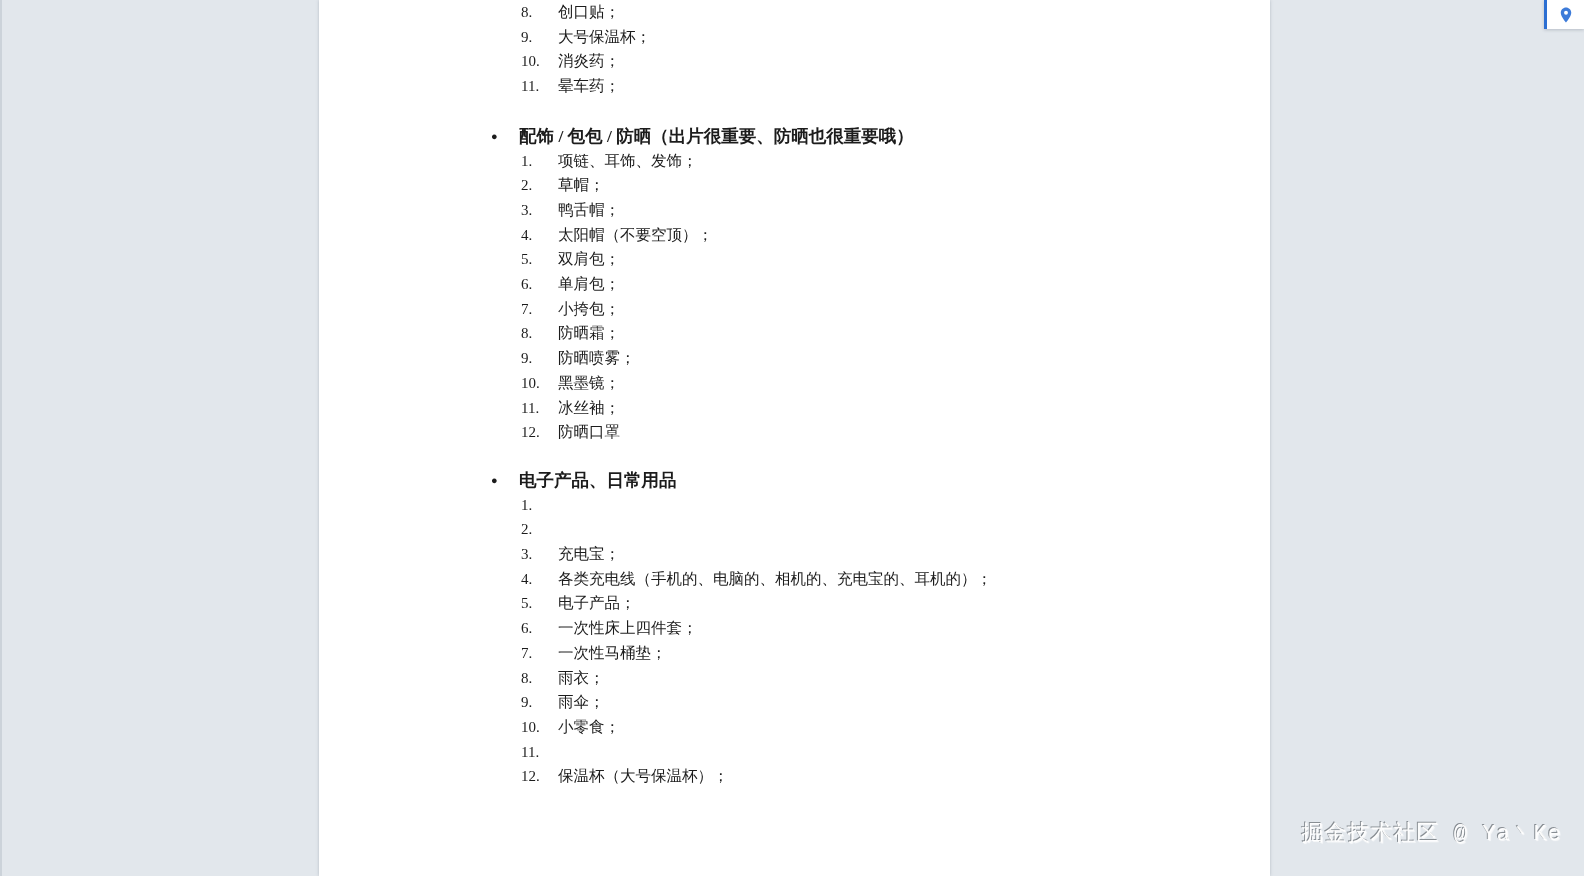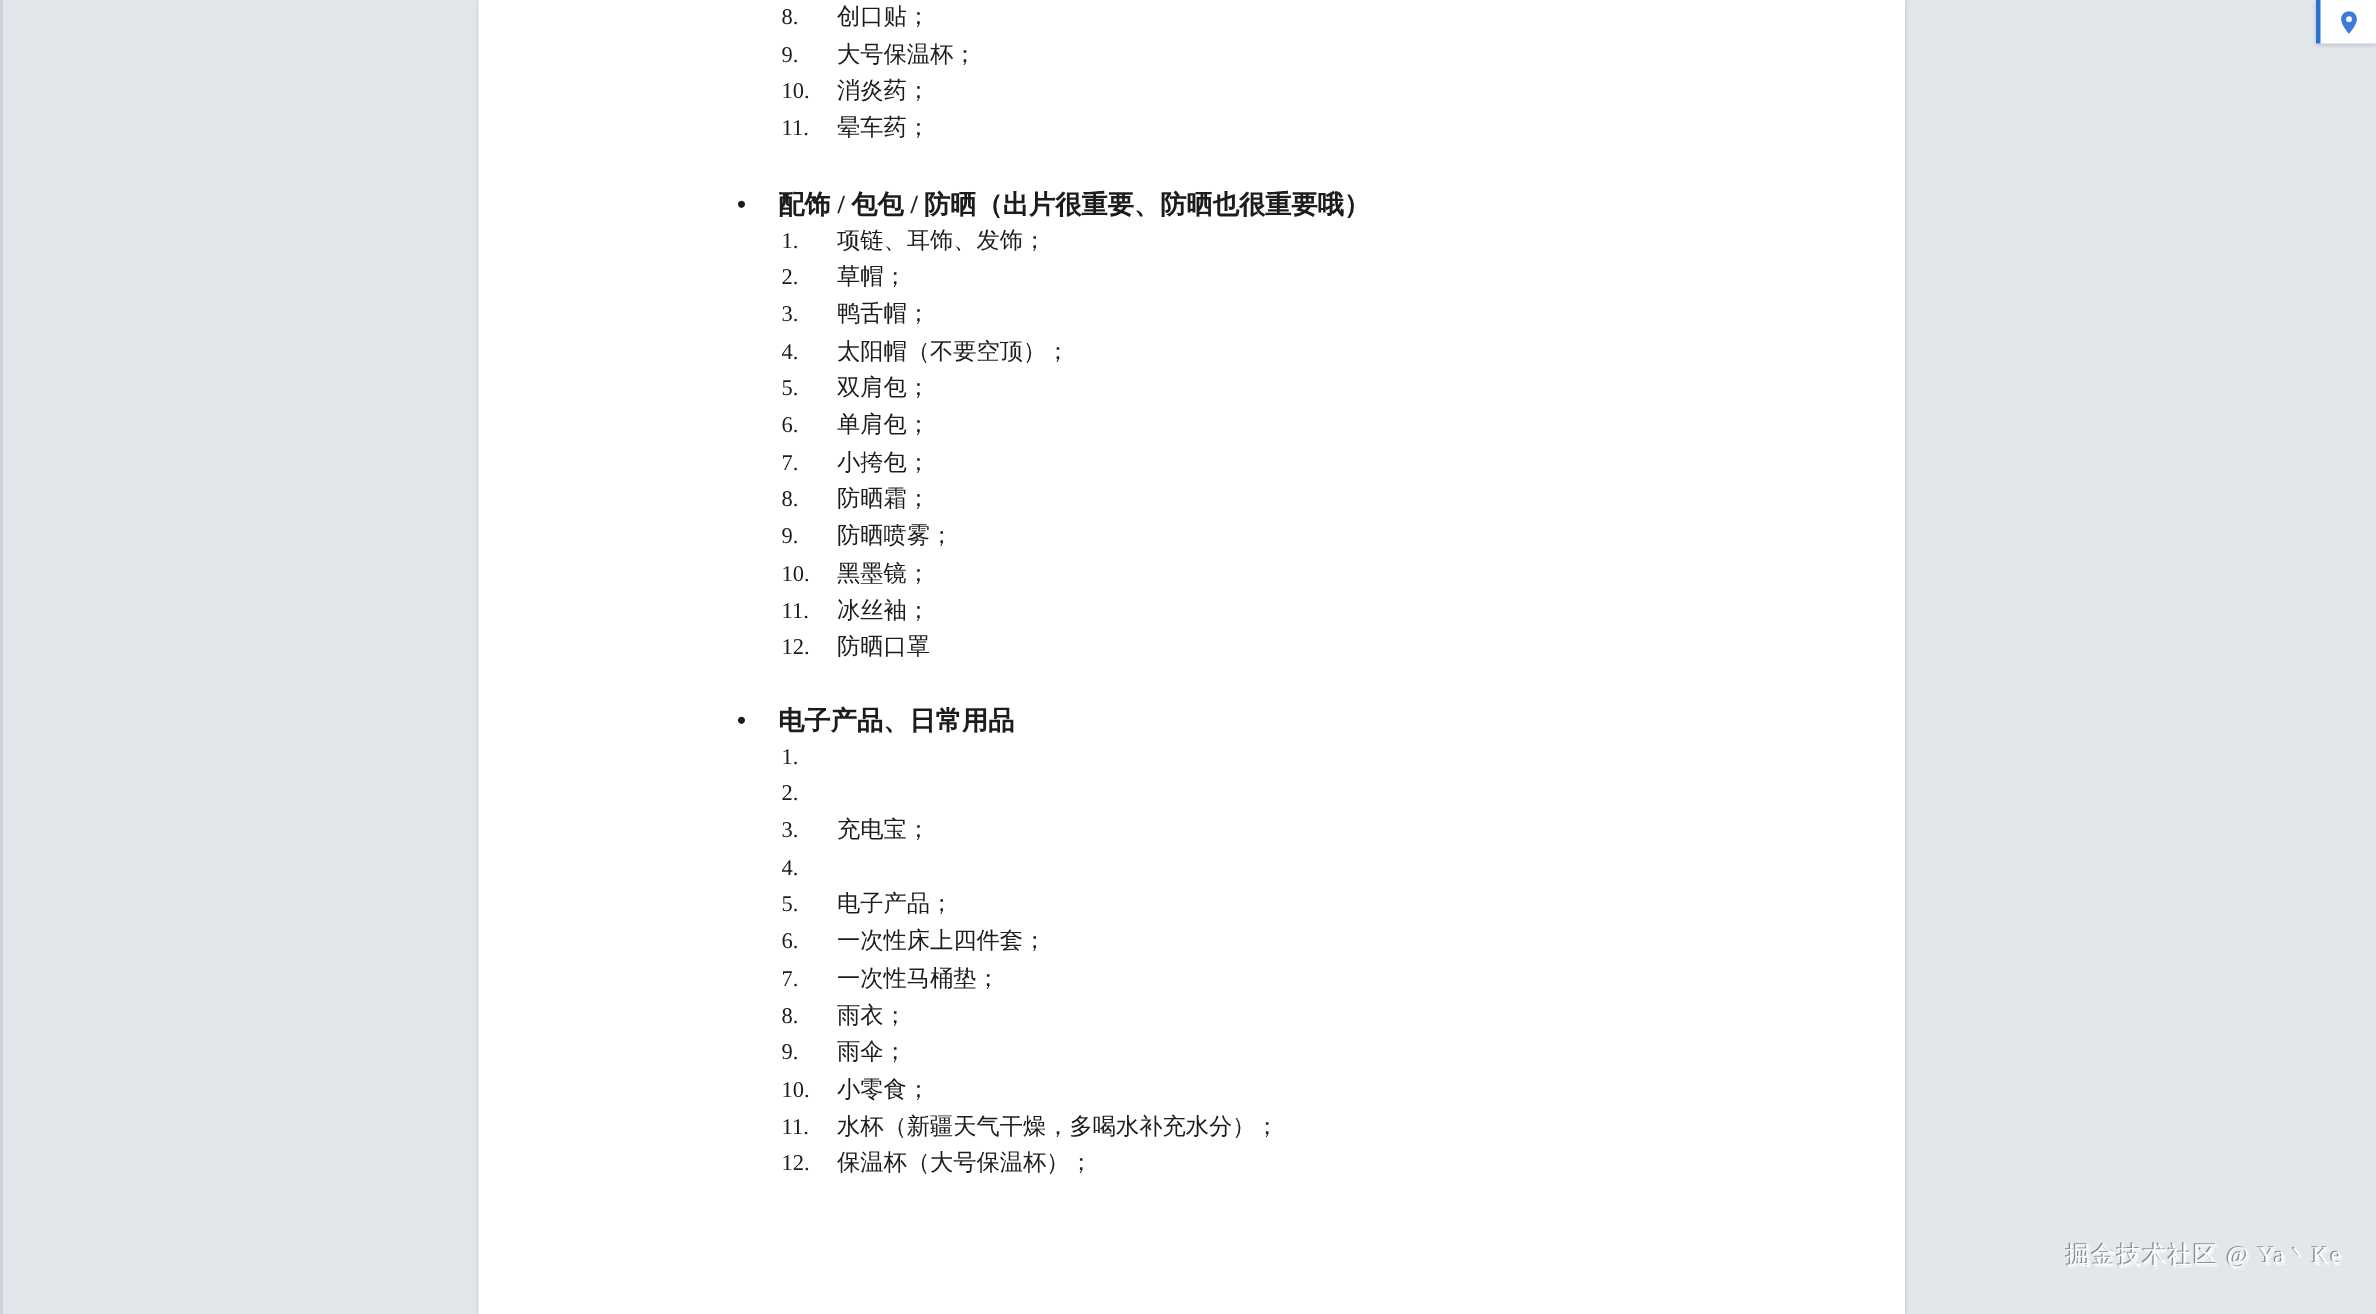--- a/index.html
+++ b/index.html
@@ -74,22 +74,22 @@
     box-shadow: 0 1px 3px rgba(60,70,90,0.25);
     display: flex;
     align-items: center;
     justify-content: center;
     cursor: pointer;
   }
   .watermark {
     position: absolute;
     right: 22px;
     bottom: 28px;
-    font-family: Liberation Serif, serif;
-    font-size: 16px;
+    font-family: Liberation Mono, monospace;
+    font-size: 22px;
     letter-spacing: 1px;
     color: rgba(255,255,255,0.96);
     text-shadow: -1px -1px 0 rgba(120,126,132,0.85), 1px 1px 1px rgba(255,255,255,0.8);
     white-space: nowrap;
   }
 </style>
 </head>
 <body>
 
 <div class="screen" style="background: rgb(226, 231, 236);">
@@ -179,20 +179,21 @@
             </div>
             <div class="list-item">
               <span class="num">2.</span>
             </div>
             <div class="list-item">
               <span class="num">3.</span>
               <span class="txt">充电宝；</span>
             </div>
             <div class="list-item">
               <span class="num">4.</span>
+              <span class="txt">各类充电线（手机的、电脑的、相机的、充电宝的、耳机的）；</span>
             </div>
             <div class="list-item">
               <span class="num">5.</span>
               <span class="txt">电子产品；</span>
             </div>
             <div class="list-item">
               <span class="num">6.</span>
               <span class="txt">一次性床上四件套；</span>
             </div>
             <div class="list-item">
@@ -206,21 +207,20 @@
             <div class="list-item">
               <span class="num">9.</span>
               <span class="txt">雨伞；</span>
             </div>
             <div class="list-item">
               <span class="num">10.</span>
               <span class="txt">小零食；</span>
             </div>
             <div class="list-item">
               <span class="num">11.</span>
-              <span class="txt">水杯（新疆天气干燥，多喝水补充水分）；</span>
             </div>
             <div class="list-item">
               <span class="num">12.</span>
               <span class="txt">保温杯（大号保温杯）；</span>
             </div>
           </div>
         </div>
     </div>
   </div>
 

